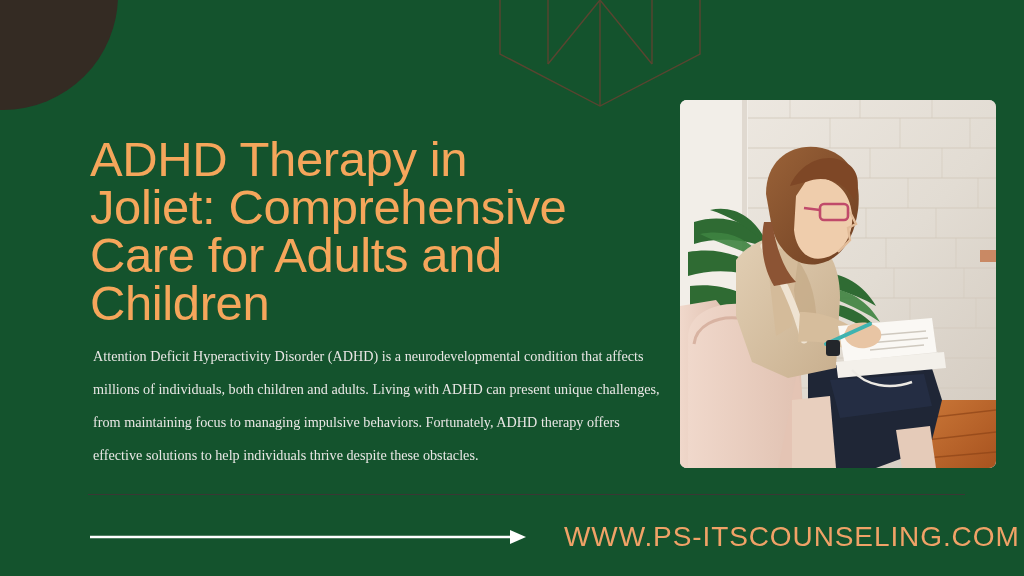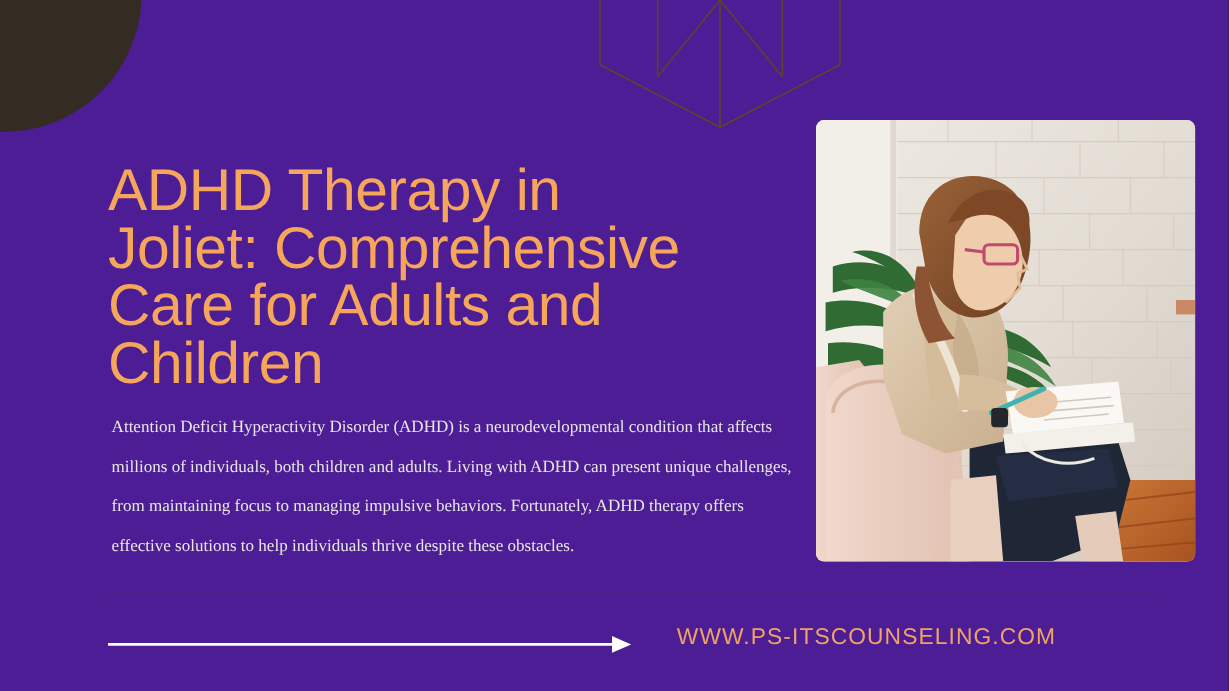--- a/index.html
+++ b/index.html
@@ -11,21 +11,21 @@
     height: 576px;
     overflow: hidden;
     background: #1c1a19;
     font-family: "Liberation Sans", sans-serif;
   }
 
   #slide {
     position: relative;
     width: 1024px;
     height: 576px;
-    background: #4c1d95;
+    background: #14532d;
     overflow: hidden;
   }
 
   
   .deco-circle {
     position: absolute;
     left: -112px;
     top: -120px;
     width: 230px;
     height: 230px;
@@ -97,21 +97,21 @@
     left: 90px;
     top: 528px;
     width: 436px;
     height: 18px;
   }
   .site-url {
     position: absolute;
     left: 564px;
     top: 521px;
     color: #f0a267;
-    font-size: 19px;
+    font-size: 28px;
     letter-spacing: 0.9px;
     font-weight: 400;
     white-space: nowrap;
   }
 </style>
 </head>
 <body>
 
 <div id="slide">
 

